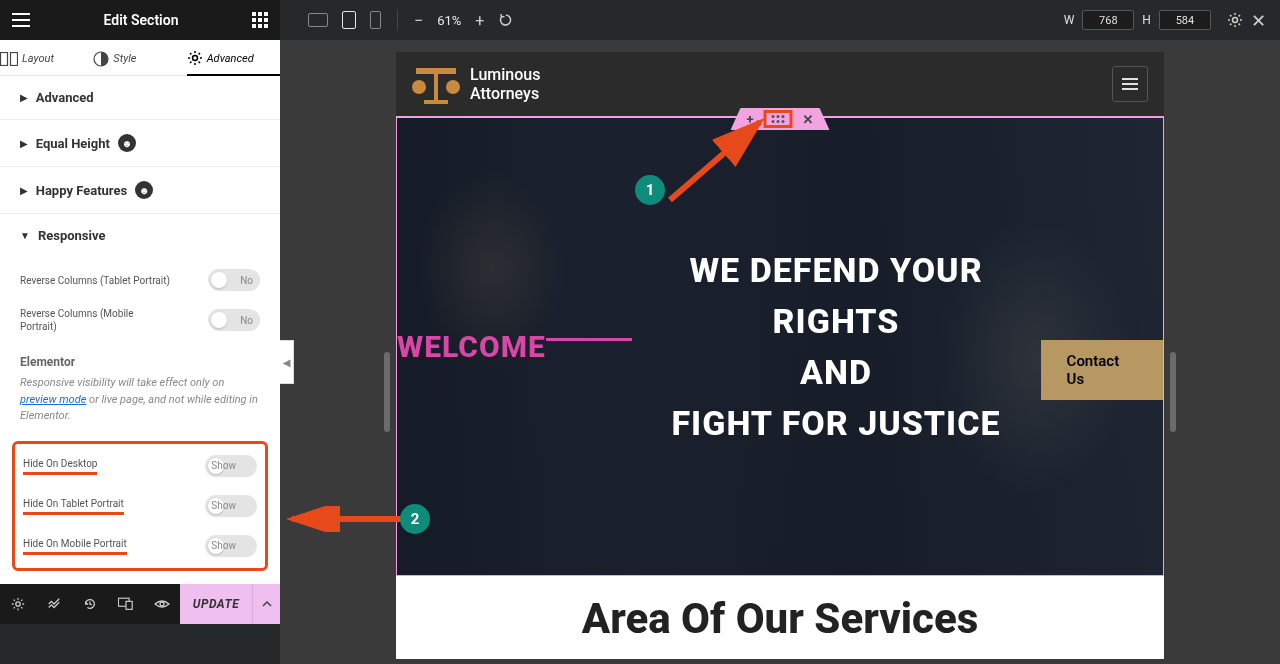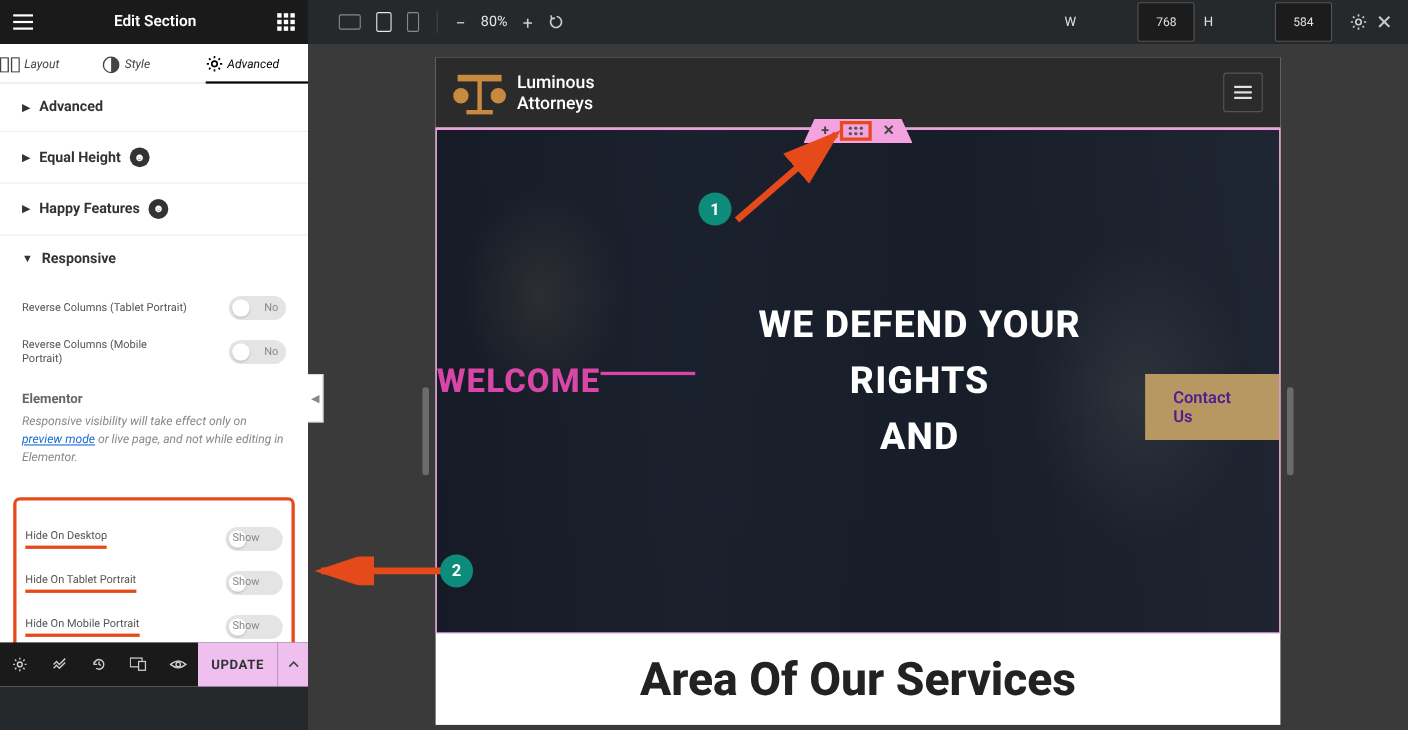--- a/index.html
+++ b/index.html
@@ -21,21 +21,21 @@
 .device-icon.tablet { width: 14px; height: 18px; border-color: #e6e6e6; }
 .device-icon.mobile { width: 11px; height: 18px; }
 .vdivider { width: 1px; height: 20px; background: #444; }
 .zoom-group { display: flex; align-items: center; gap: 14px; color: #e0e0e0; }
 .zoom-btn { cursor: pointer; font-size: 16px; color: #ccc; user-select: none; }
 .zoom-val { font-size: 13px; color: #e6e6e6; }
 .reset-icon { cursor: pointer; }
 
 .topbar-right { display: flex; align-items: center; gap: 8px; padding-right: 14px; color: #e0e0e0; }
 .dim-label { font-size: 12px; color: #e0e0e0; }
-.dim-input { width: 52px; height: 36px; background: #1c1c1c; border: 1px solid #555; color: #e0e0e0; font-size: 11px; text-align: center; border-radius: 2px; margin-left: 48px; }
+.dim-input { width: 52px; height: 20px; background: #1c1c1c; border: 1px solid #555; color: #e0e0e0; font-size: 11px; text-align: center; border-radius: 2px; }
 .tb-icon { cursor: pointer; color: #ccc; }
 
 
 .sidebar { position: absolute; left: 0; top: 40px; width: 280px; height: 584px; background: #fff; display: flex; flex-direction: column; }
 .tabs { display: flex; border-bottom: 1px solid #e6e6e6; }
 .tab { flex: 1; display: flex; flex-direction: row; align-items: center; padding: 10px 0 8px; cursor: pointer; gap: 4px; color: #444; font-style: italic; }
 .tab.active { color: #000; border-bottom: 2px solid #000; margin-bottom: -1px; }
 .tab-icon { font-size: 16px; }
 .tab-label { font-size: 11px; }
 
@@ -50,26 +50,26 @@
 .control-label { font-size: 10px; color: #555; max-width: 150px; line-height: 1.3; }
 .subheader { font-size: 12px; color: #666; font-weight: 700; padding: 14px 0 6px; }
 .help-text { font-size: 11px; color: #888; font-style: italic; line-height: 1.5; padding-bottom: 6px; }
 .help-text a { color: #1a6bd6; font-style: italic; }
 
 .toggle { width: 52px; height: 22px; background: #e4e4e4; border-radius: 11px; position: relative; cursor: pointer; display: flex; align-items: center; }
 .toggle-knob { width: 16px; height: 16px; border-radius: 50%; background: #fff; position: absolute; left: 3px; box-shadow: 0 1px 2px rgba(0,0,0,0.2); }
 .toggle-text { font-size: 10px; color: #888; position: absolute; right: 7px; }
 .toggle.show .toggle-text { right: 21px; }
 
-.visibility-box { border: 3px solid #e74a1a; border-radius: 6px; padding: 15px 8px; margin: 21px 12px 0; }
+.visibility-box { border: 3px solid #e74a1a; border-radius: 6px; padding: 2px 8px; margin: 10px 12px 0; }
 .visibility-box .control-row { padding: 9px 0; }
 .red-underline { border-bottom: 3px solid #e74a1a; padding-bottom: 2px; display: inline-block; }
 
 
-.bottombar { position: absolute; bottom: 0; left: 0; width: 280px; height: 40px; background: #1a1a1a; display: flex; align-items: center; }
+.bottombar { position: absolute; bottom: 0; left: 0; width: 280px; height: 40px; background: #1a1a1a; display: flex; align-items: center; font-style: italic; }
 .bb-icons { display: flex; }
 .bb-icon { width: 36px; height: 40px; display: flex; align-items: center; justify-content: center; color: #ccc; cursor: pointer; font-size: 14px; }
 .update-btn { flex: 1; height: 40px; background: #efc0ef; color: #333; font-size: 12px; font-weight: 700; display: flex; align-items: center; justify-content: center; cursor: pointer; letter-spacing: 0.5px; }
 .update-caret { width: 28px; height: 40px; background: #efc0ef; border-left: 1px solid rgba(0,0,0,0.1); display: flex; align-items: center; justify-content: center; cursor: pointer; font-size: 14px; }
 
 
 .canvas-wrap { position: absolute; left: 280px; top: 40px; right: 0; bottom: 0; background: #3a3a3a; display: flex; align-items: flex-start; justify-content: center; padding-top: 12px; }
 .canvas { width: 768px; background: #fff; position: relative; }
 
 .site-header { height: 64px; background: #2b2b2b; display: flex; align-items: center; padding: 0 16px; justify-content: space-between; }
@@ -92,21 +92,21 @@
 .handle-dots-box { border: 3px solid #e74a1a; padding: 2px 5px; display: grid; grid-template-columns: repeat(3,1fr); grid-template-rows: repeat(2,1fr); gap: 2px; cursor: pointer; background: #f2a3e0; }
 .handle-dots-box span { width: 3px; height: 3px; background: #555; border-radius: 50%; }
 .handle-x { color: #444; font-size: 13px; cursor: pointer; font-weight: bold; }
 
 .hero { position: relative; height: 460px; background: linear-gradient(rgba(20,25,35,0.7), rgba(20,25,35,0.75)), linear-gradient(90deg, #1a2030 0%, #2a3548 30%, #1e2838 60%, #3a4558 100%); border: 1px solid #f0a0e0; border-top: 2px solid #f0a0e0; display: flex; flex-direction: row; align-items: center; justify-content: center; color: #fff; overflow: hidden; }
 .hero::before { content: ''; position: absolute; top: 50px; left: 20px; width: 150px; height: 200px; background: radial-gradient(ellipse, rgba(160,140,100,0.15), transparent 70%); }
 .hero::after { content: ''; position: absolute; top: 100px; right: 30px; width: 200px; height: 280px; background: radial-gradient(ellipse, rgba(180,170,150,0.12), transparent 70%); }
 .hero-welcome { color: #d946a8; font-size: 30px; font-weight: 800; letter-spacing: 1px; }
 .hero-underline { width: 90px; height: 3px; background: #d946a8; margin: 14px 0 28px; }
 .hero-title { font-size: 34px; font-weight: 800; text-align: center; line-height: 1.5; letter-spacing: 1px; z-index: 1; }
-.hero-btn { margin-top: 46px; background: #b89862; color: #4c1d95; padding: 12px 26px; font-size: 15px; font-weight: 600; cursor: pointer; z-index: 1; }
+.hero-btn { margin-top: 46px; background: #b89862; color: #000000; padding: 12px 26px; font-size: 15px; font-weight: 600; cursor: pointer; z-index: 1; }
 
 .services-title { text-align: center; font-size: 42px; font-weight: 800; color: #222; padding: 18px 0 16px; }
 
 
 .canvas-scrollbar { position: absolute; width: 6px; height: 80px; background: rgba(255,255,255,0.25); border-radius: 3px; top: 300px; }
 .canvas-scrollbar.left { left: -12px; }
 .canvas-scrollbar.right { right: -12px; }
 
 
 .collapse-tab { position: absolute; left: 280px; top: 340px; width: 14px; height: 44px; background: #fff; border: 1px solid #ddd; border-left: none; display: flex; align-items: center; justify-content: center; cursor: pointer; font-size: 10px; color: #888; z-index: 5; }
@@ -142,21 +142,21 @@
   </div>
   <div class="topbar-mid">
     <div class="device-icons">
       <div class="device-icon desktop"></div>
       <div class="device-icon tablet"></div>
       <div class="device-icon mobile"></div>
     </div>
     <div class="vdivider"></div>
     <div class="zoom-group">
       <span class="zoom-btn">−</span>
-      <span class="zoom-val">80%</span>
+      <span class="zoom-val">61%</span>
       <span class="zoom-btn">+</span>
       <span class="reset-icon">
         <svg width="16" height="16" viewBox="0 0 16 16">
             <path d="M8 3 A5 5 0 1 1 3.5 5" fill="none" stroke="#ccc" stroke-width="1.5"></path>
             <path d="M3 2 L3.5 5 L6.5 4.5" fill="none" stroke="#ccc" stroke-width="1.5"></path>
           </svg>
       </span>
     </div>
   </div>
   <div class="topbar-right">
@@ -359,20 +359,21 @@
         <span class="handle-x">✕</span>
       </div>
     </div>
 
     <div class="hero">
       <div class="hero-welcome">WELCOME</div>
       <div class="hero-underline"></div>
       <div class="hero-title">
         <div>WE DEFEND YOUR RIGHTS</div>
         <div>AND</div>
+        <div>FIGHT FOR JUSTICE</div>
       </div>
       <div class="hero-btn">Contact Us</div>
     </div>
 
     <div class="services-title">Area Of Our Services</div>
   </div>
 </div>
 
 <svg class="annotation-arrow" style="left:660px; top:110px;" width="120" height="100">
   <defs>

